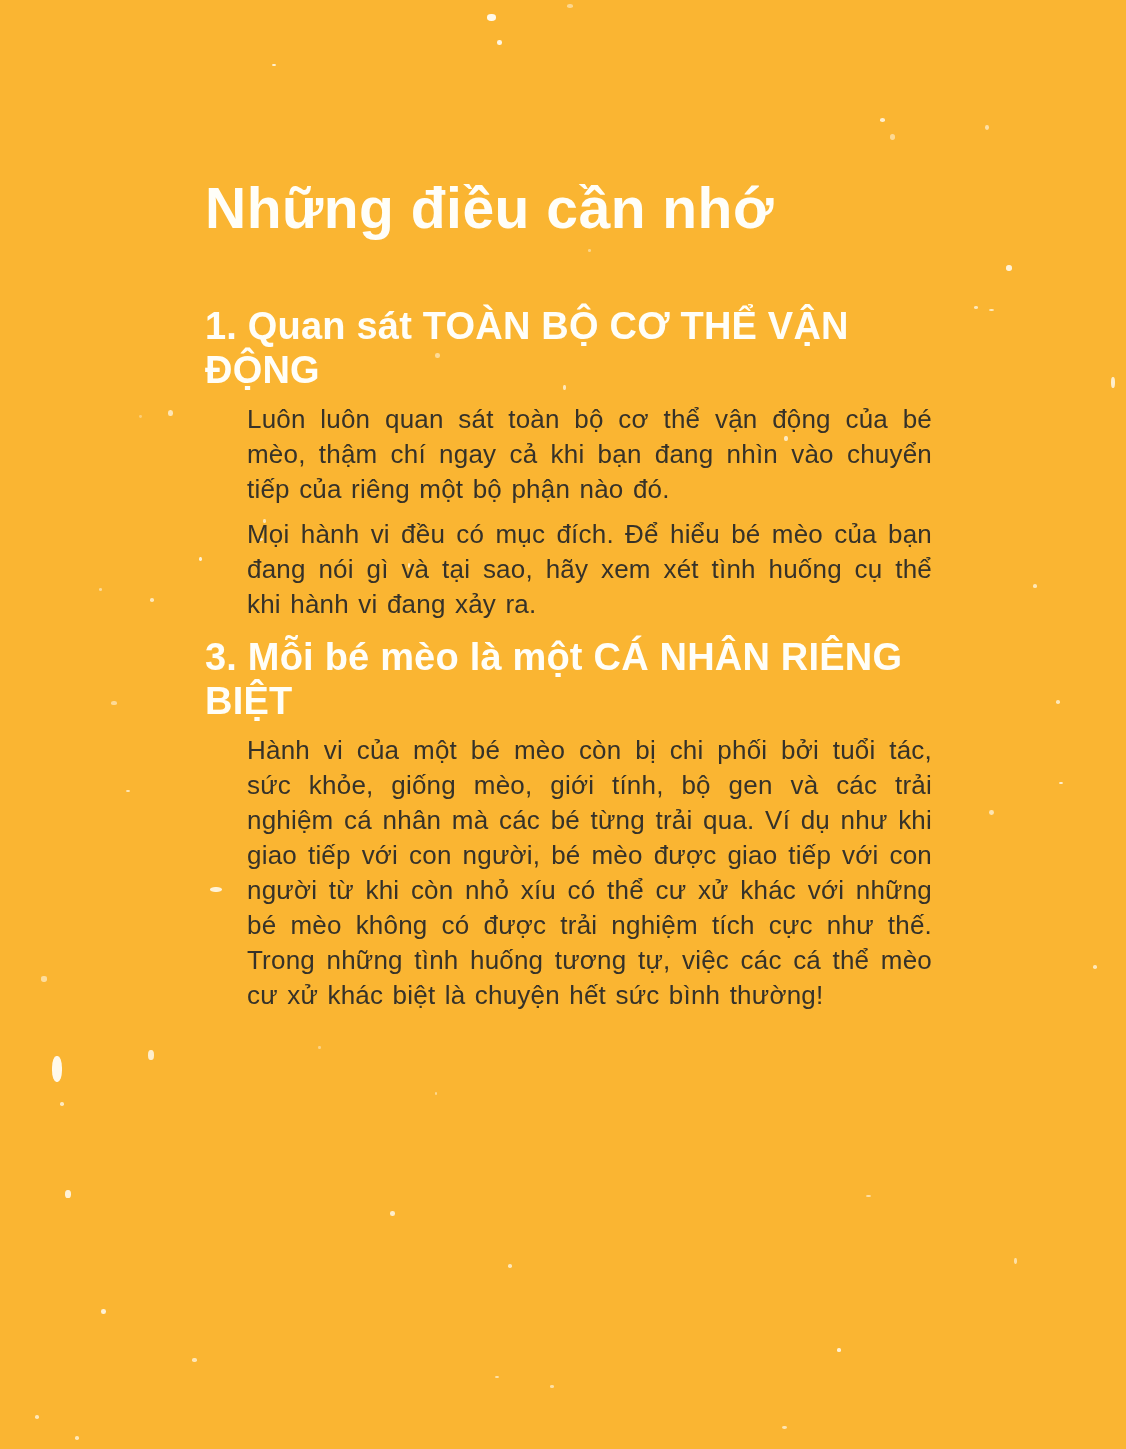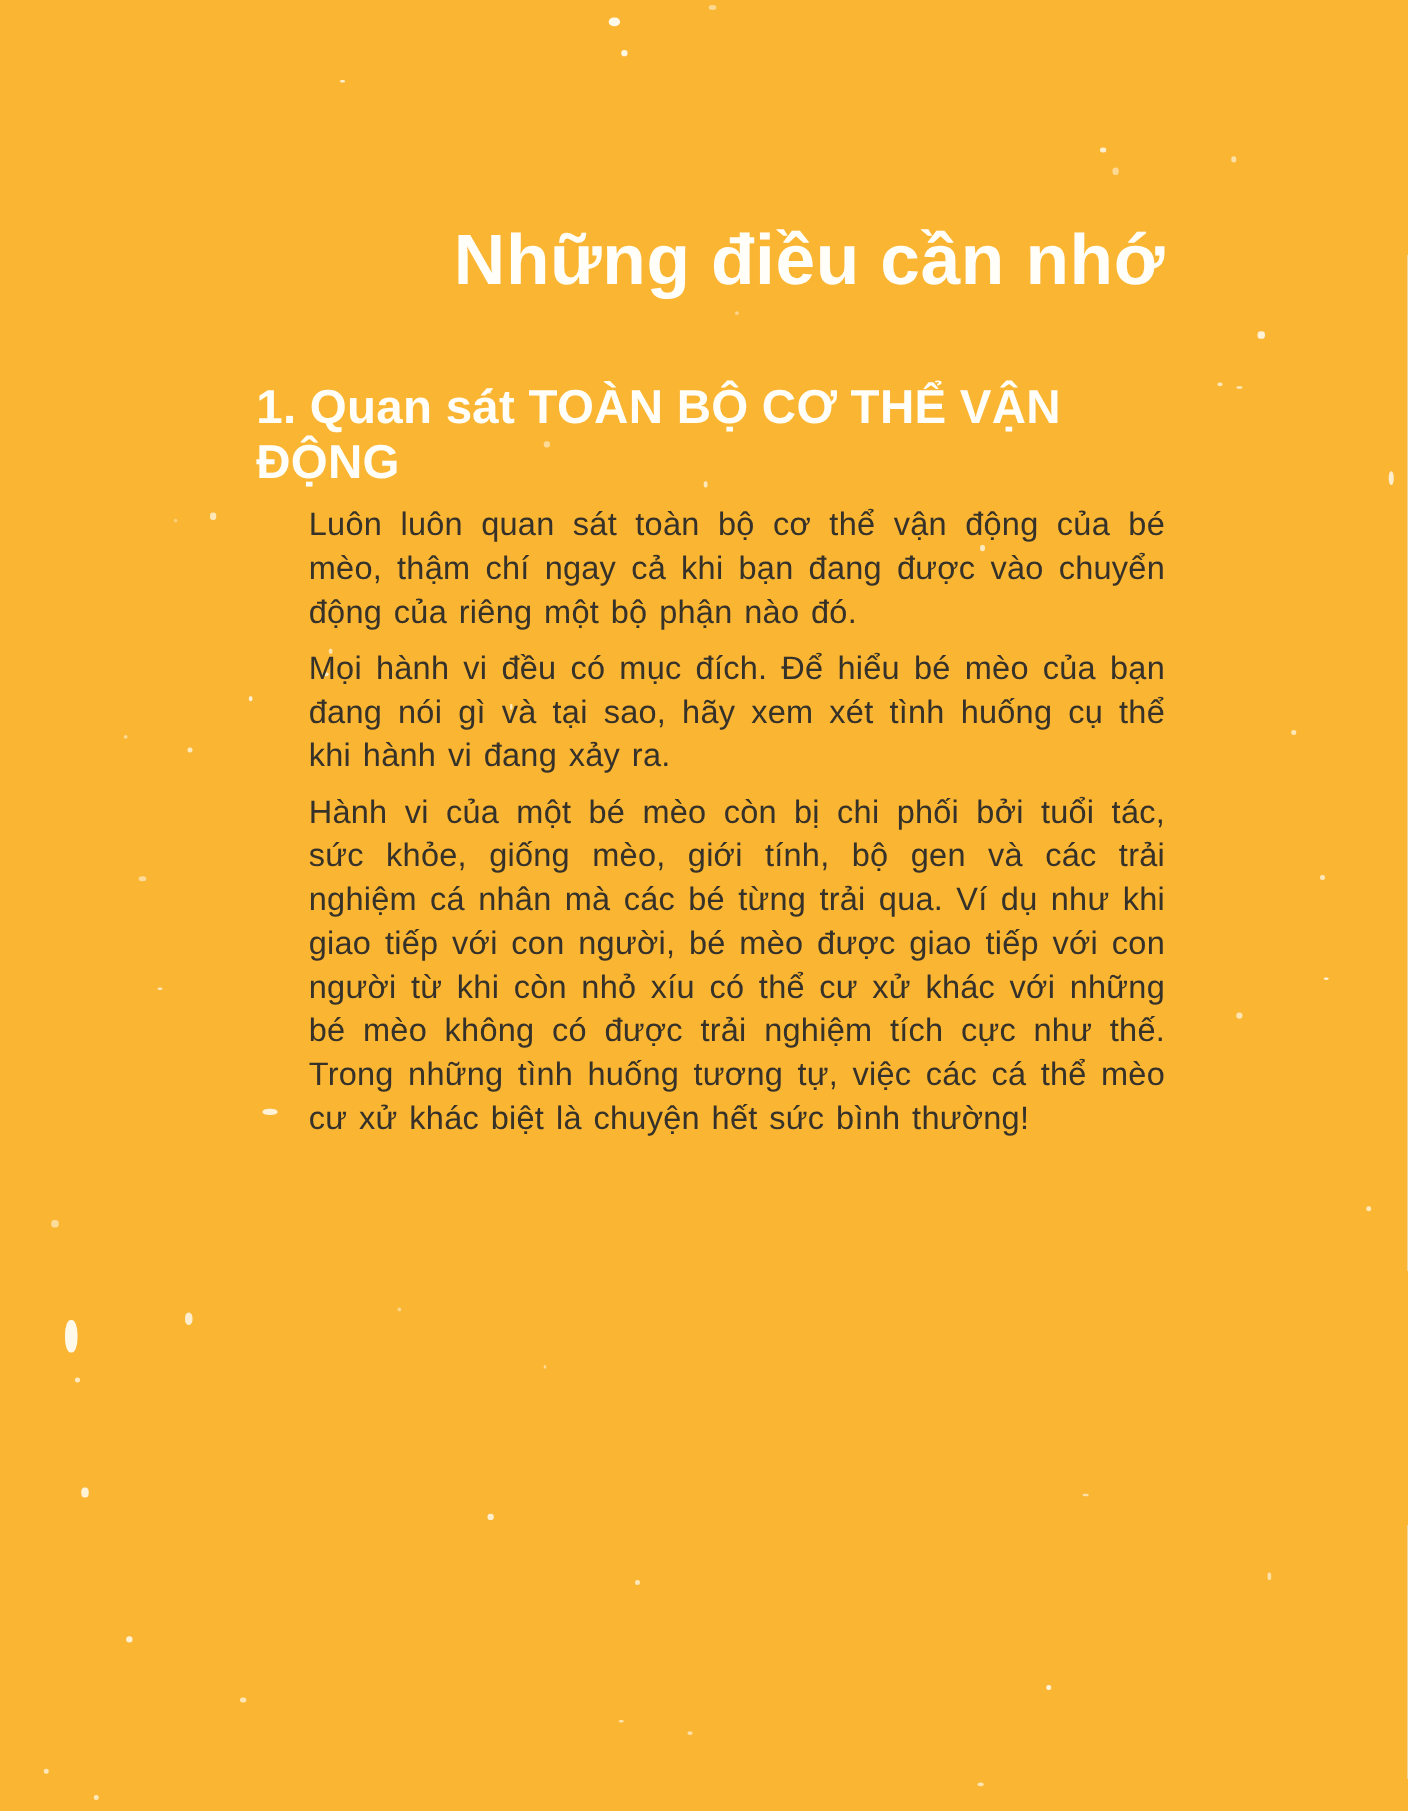--- a/index.html
+++ b/index.html
@@ -20,21 +20,21 @@
     left: 205px;
     top: 0;
     width: 727px;
   }
   .title {
     margin: 177px 0 0 0;
     color: var(--heading, #FFFEF8);
     font-size: 57px;
     font-weight: bold;
     line-height: 1.1;
-    text-align: right;
+    text-align: left;
     letter-spacing: 0.5px;
   }
   .section-heading {
     margin: 13px 0 0 0;
     color: var(--heading, #FFFEF8);
     font-size: 38px;
     font-weight: bold;
     line-height: 44px;
     letter-spacing: 0.2px;
   }
@@ -116,18 +116,19 @@
       <div class="speckle" style="left: 704.892px; top: 859.034px; width: 4.27417px; height: 2.93296px; opacity: 0.40895;"></div>
       <div class="speckle" style="left: 98.6876px; top: 587.958px; width: 3.42028px; height: 2.98538px; opacity: 0.514871;"></div>
       <div class="speckle" style="left: 988.571px; top: 810.028px; width: 5.26067px; height: 5.34527px; opacity: 0.667736;"></div>
       <div class="speckle" style="left: 783.909px; top: 436.247px; width: 3.80992px; height: 4.38047px; opacity: 0.735158;"></div>
       <div class="speckle" style="left: 1014.24px; top: 1258.44px; width: 2.70868px; height: 5.53182px; opacity: 0.594791;"></div>
     </div>
   <div class="content">
     <h1 class="title">Những điều cần nhớ</h1>
     <div>
         <h2 class="section-heading first">1. Quan sát TOÀN BỘ CƠ THỂ VẬN ĐỘNG</h2>
-        <p class="section-body">Luôn luôn quan sát toàn bộ cơ thể vận động của bé mèo, thậm chí ngay cả khi bạn đang được vào chuyển động của riêng một bộ phận nào đó.</p>
+        <p class="section-body">Luôn luôn quan sát toàn bộ cơ thể vận động của bé mèo, thậm chí ngay cả khi bạn đang nhìn vào chuyển tiếp của riêng một bộ phận nào đó.</p>
         <p class="section-body">Mọi hành vi đều có mục đích. Để hiểu bé mèo của bạn đang nói gì và tại sao, hãy xem xét tình huống cụ thể khi hành vi đang xảy ra.</p>
+        <h2 class="section-heading">3. Mỗi bé mèo là một CÁ NHÂN RIÊNG BIỆT</h2>
         <p class="section-body">Hành vi của một bé mèo còn bị chi phối bởi tuổi tác, sức khỏe, giống mèo, giới tính, bộ gen và các trải nghiệm cá nhân mà các bé từng trải qua. Ví dụ như khi giao tiếp với con người, bé mèo được giao tiếp với con người từ khi còn nhỏ xíu có thể cư xử khác với những bé mèo không có được trải nghiệm tích cực như thế. Trong những tình huống tương tự, việc các cá thể mèo cư xử khác biệt là chuyện hết sức bình thường!</p>
       </div>
   </div>
 </div>
 
 </body></html>

